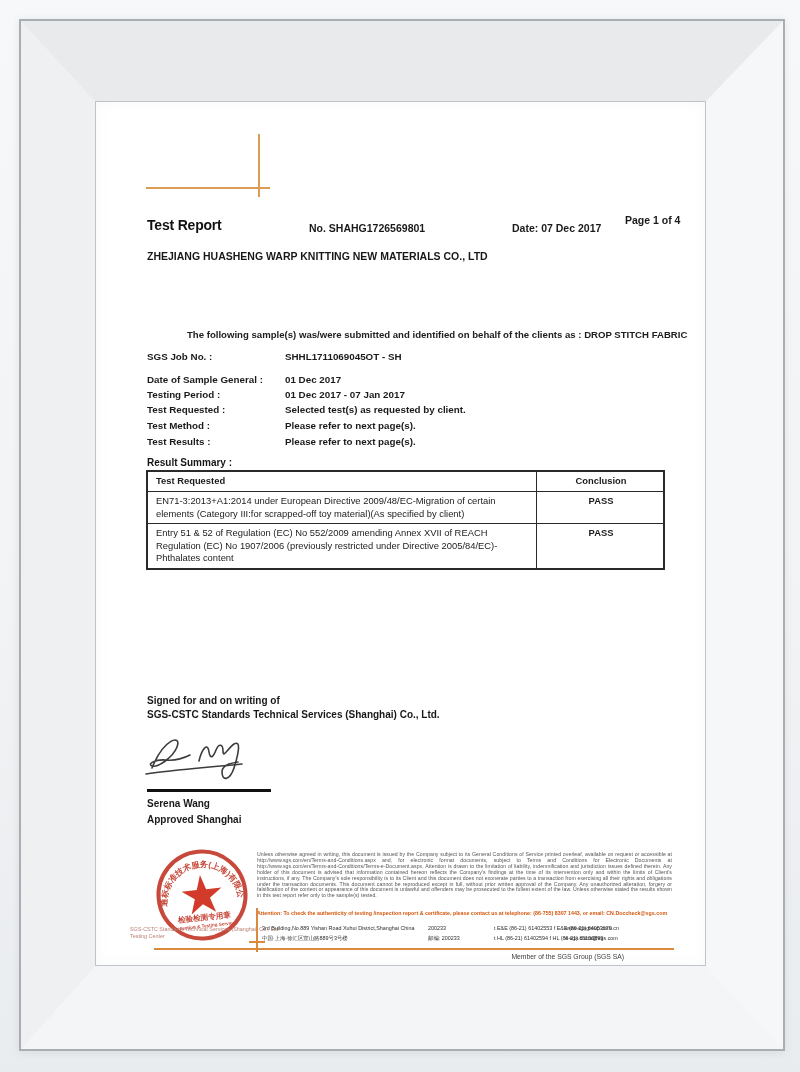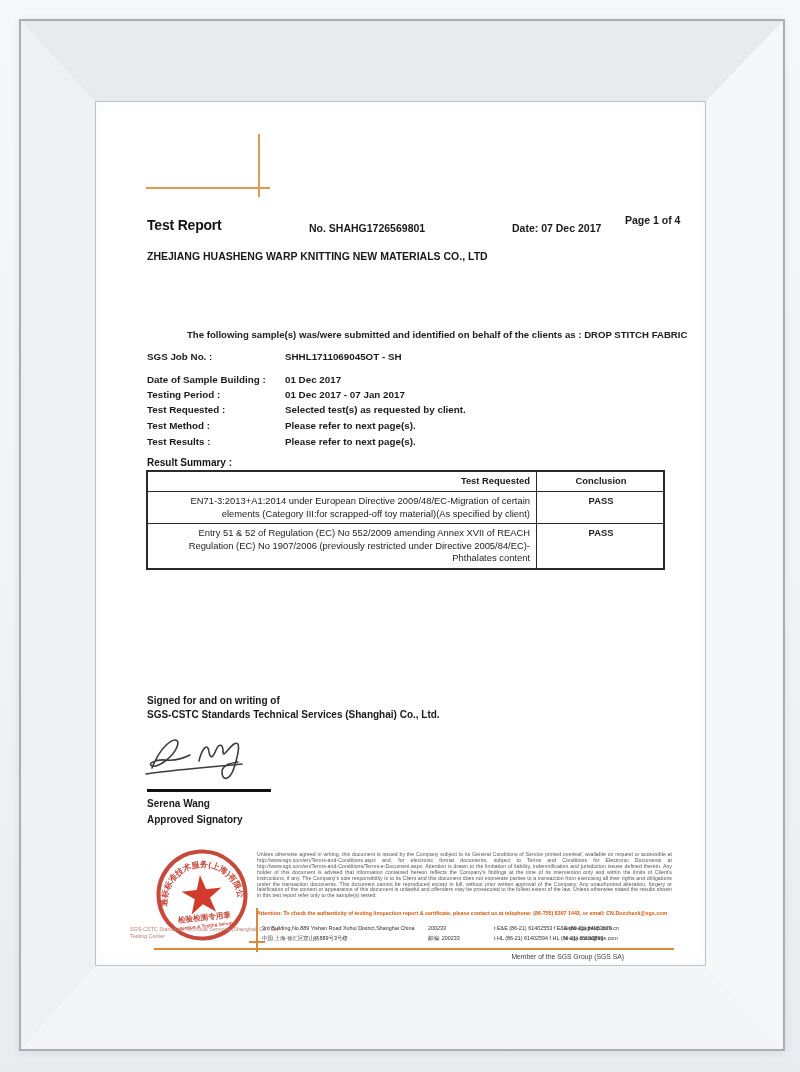--- a/index.html
+++ b/index.html
@@ -42,21 +42,21 @@
   .client{left:51px;top:146px;font-size:10.5px;font-weight:700;line-height:17px;color:#18181a;}
   
   .intro{left:51px;top:227px;font-size:9.6px;font-weight:600;color:#202022;width:540px;margin-left:40px;}
   .field-row{left:51px;width:540px;font-size:9.8px;font-weight:700;color:#1b1b1d;}
   .field-row .val{position:absolute;left:138px;top:0;font-weight:700;white-space:nowrap;}
   .fr1{top:249px}.fr2{top:272px}.fr3{top:287px}.fr4{top:302px}.fr5{top:318px}.fr6{top:334px}
   .summary-label{left:51px;top:355px;font-size:10px;font-weight:700;color:#151517;}
   
   .result-table{left:50px;top:368px;width:519px;border-collapse:collapse;table-layout:fixed;}
   .result-table th,.result-table td{border:1px solid #2a2a2c;padding:3px 6px 3px 8px;
-    font-size:9.4px;line-height:12.5px;color:#1c1c1e;vertical-align:top;text-align:right;}
+    font-size:9.4px;line-height:12.5px;color:#1c1c1e;vertical-align:top;text-align:left;}
   .result-table{border:2px solid #2a2a2c;}
   .result-table th{font-weight:700;height:13px;}
   .result-table .col-conclusion{width:112px;text-align:center;}
   .result-table td.col-conclusion{font-weight:700;}
   .row-test-1 td{height:24px;}
   .row-test-2 td{height:36px;}
   
   .signed-1{left:51px;top:593px;font-size:10px;font-weight:600;color:#19191b;}
   .signed-2{left:51px;top:607px;font-size:10px;font-weight:600;color:#19191b;}
   .sig-svg{left:46px;top:628px;}
@@ -107,21 +107,21 @@
     <div>ZHEJIANG HUASHENG WARP KNITTING NEW MATERIALS CO., LTD</div>
   </div>
 
   <div class="abs intro">The following sample(s) was/were submitted and identified on behalf of the clients as : DROP STITCH FABRIC</div>
 
   <div class="abs field-row fr1">
     <span>SGS Job No. :</span>
     <span class="val">SHHL1711069045OT - SH</span>
   </div>
   <div class="abs field-row fr2">
-    <span>Date of Sample Building :</span>
+    <span>Date of Sample General :</span>
     <span class="val">01 Dec 2017</span>
   </div>
   <div class="abs field-row fr3">
     <span>Testing Period :</span>
     <span class="val">01 Dec 2017 - 07 Jan 2017</span>
   </div>
   <div class="abs field-row fr4">
     <span>Test Requested :</span>
     <span class="val">Selected test(s) as requested by client.</span>
   </div>
@@ -160,21 +160,21 @@
 
   <svg class="abs sig-svg" width="150" height="62" viewBox="0 0 150 62">
     <g fill="none" stroke="#222" stroke-width="1.6" stroke-linecap="round" opacity="0.88">
       <path d="M10,38 C22,8 40,4 35,17 C31,27 16,38 10,36 C5,34 13,29 24,30 C34,31 42,28 48,25"></path>
       <path d="M57,31 C60,18 66,12 67,22 C68,29 71,28 74,20 C77,13 81,14 81,21 C81,29 86,18 92,14 C99,10 97,22 92,38 C88,50 80,52 80,42 C80,35 88,33 96,32"></path>
       <path d="M4,44 C30,40 60,38 100,34"></path>
     </g>
   </svg>
   <div class="abs sig-rule"></div>
   <div class="abs sig-name">Serena Wang</div>
-  <div class="abs sig-title">Approved Signatory</div>
+  <div class="abs sig-title">Approved Shanghai</div>
 
   <svg class="abs stamp-svg" width="96" height="96" viewBox="0 0 96 96">
     <g opacity="0.92">
       <circle cx="48" cy="48" r="43.5" fill="none" stroke="#c23a2b" stroke-width="4"></circle>
       <path id="arcTop" d="M12,56 A36,36 0 1 1 84,56" fill="none"></path>
       <text font-size="8.2" fill="#c23a2b" font-weight="700">
         <textPath href="#arcTop" startOffset="0">通标标准技术服务(上海)有限公司</textPath>
       </text>
       <path fill="#cf2b1a" d="M48,28 L52.7,42.6 L68,42.6 L55.6,51.6 L60.3,66.2 L48,57.2 L35.7,66.2 L40.4,51.6 L28,42.6 L43.3,42.6 Z"></path>
       <text x="48" y="73" text-anchor="middle" font-size="7.6" font-weight="700" fill="#c23a2b">检验检测专用章</text>

